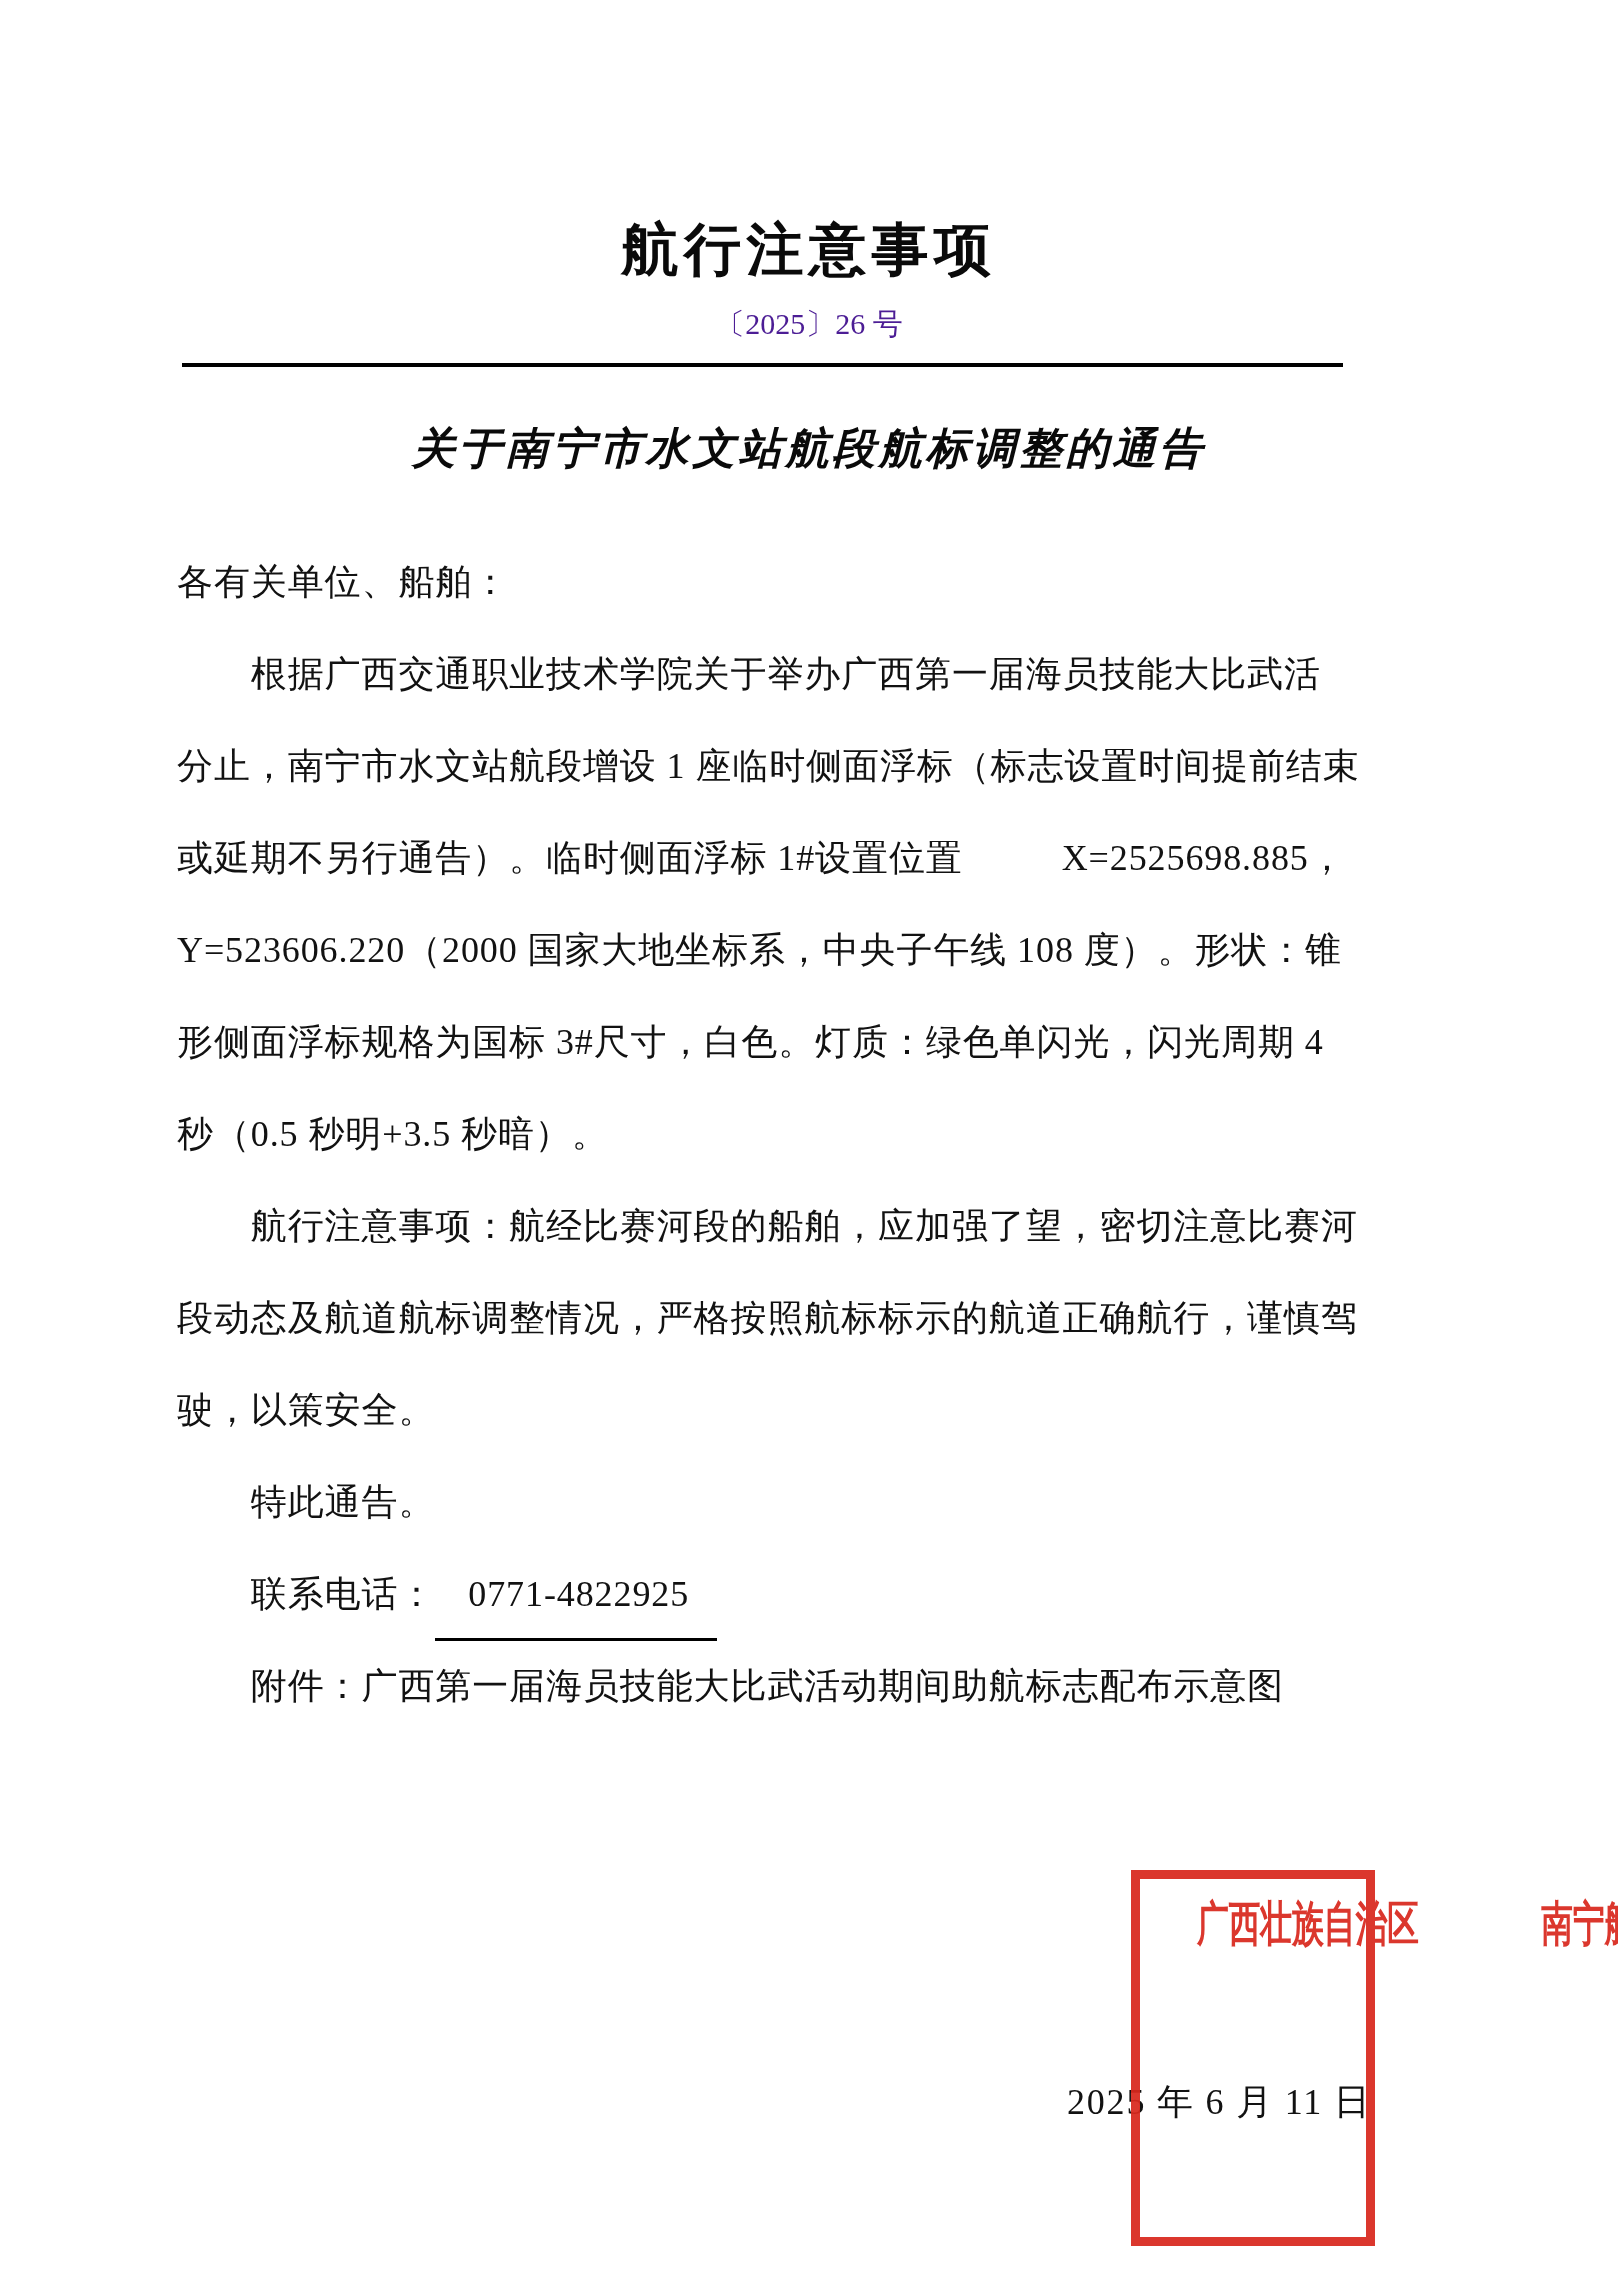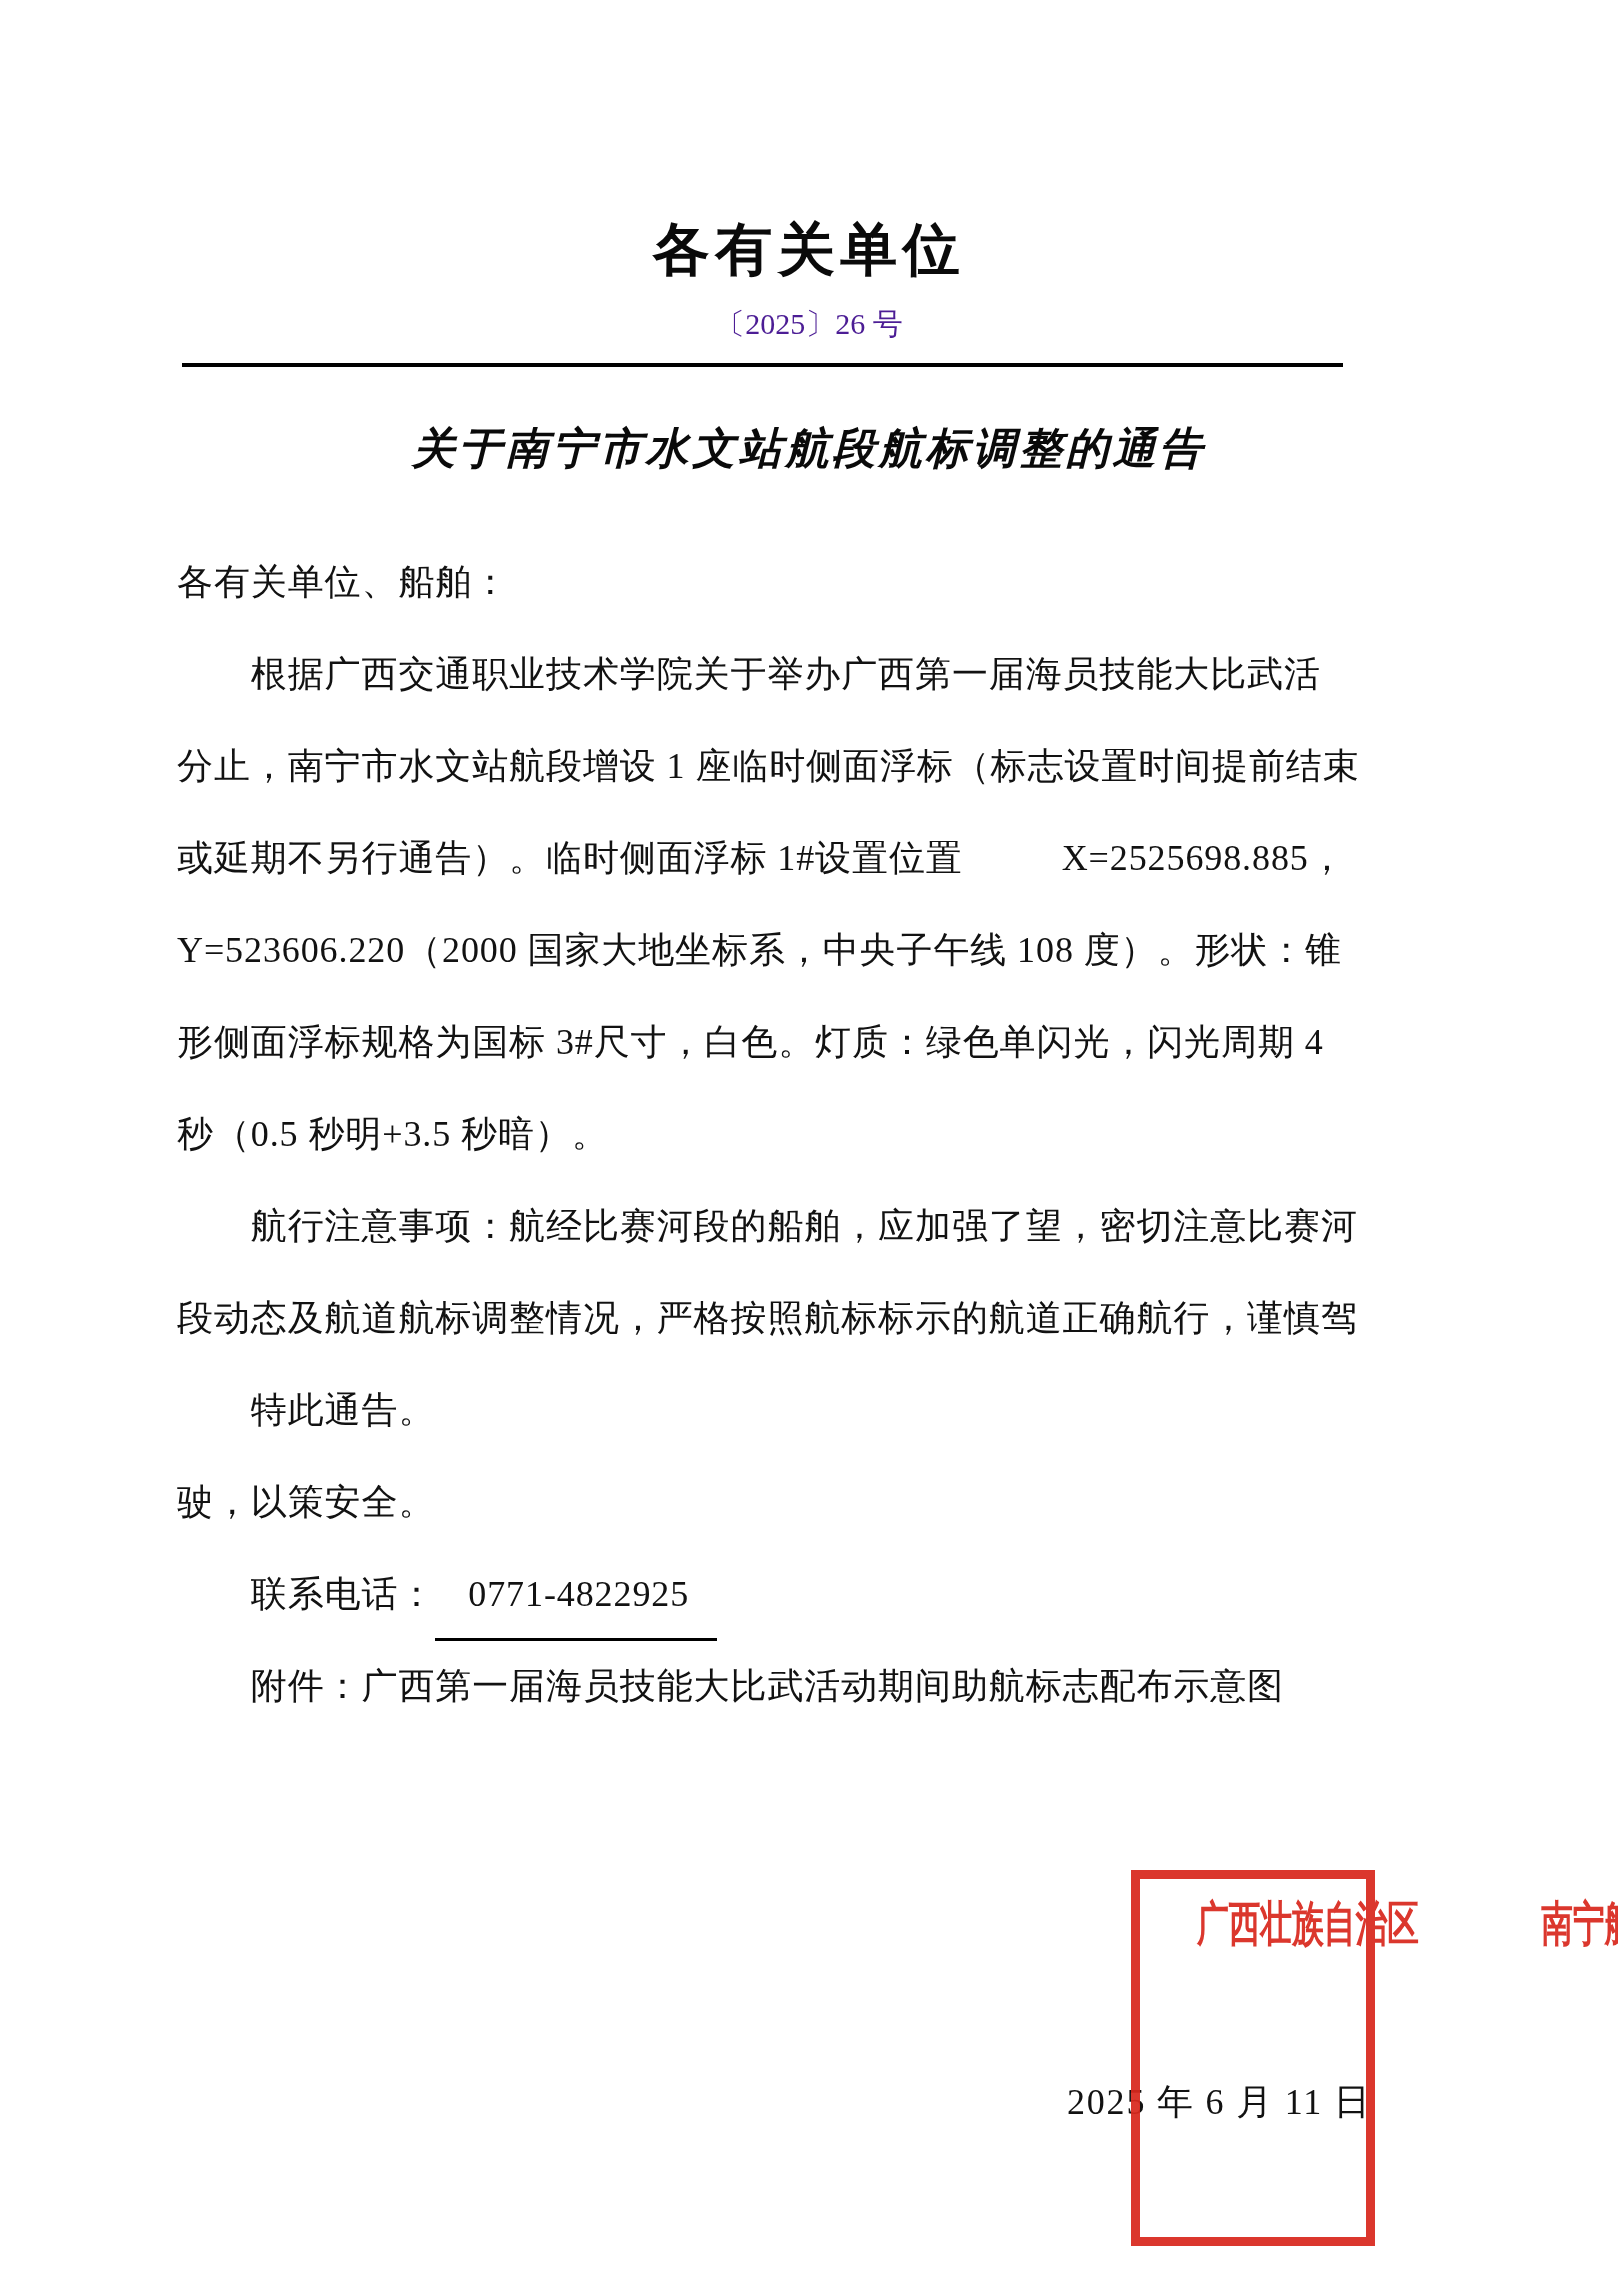--- a/index.html
+++ b/index.html
@@ -106,40 +106,40 @@
     transform-origin: center;
     line-height: 59px;
     font-family: "DejaVu Serif", serif;
   }
 </style>
 </head>
 <body>
 
 <div class="page">
 
-  <div class="doc-title">各有关单位</div>
+  <div class="doc-title">航行注意事项</div>
 
   <div class="doc-number">〔2025〕26 号</div>
 
   <div class="rule"></div>
 
   <div class="notice-title">关于南宁市水文站航段航标调整的通告</div>
 
   <div class="body-block">
     <div class="line">各有关单位、船舶：</div>
     <div class="line">　　根据广西交通职业技术学院关于举办广西第一届海员技能大比武活</div>
     <div class="line">分止，南宁市水文站航段增设 1 座临时侧面浮标（标志设置时间提前结束</div>
     <div class="line">或延期不另行通告）。临时侧面浮标 1#设置位置          X=2525698.885，</div>
     <div class="line">Y=523606.220（2000 国家大地坐标系，中央子午线 108 度）。形状：锥</div>
     <div class="line">形侧面浮标规格为国标 3#尺寸，白色。灯质：绿色单闪光，闪光周期 4</div>
     <div class="line">秒（0.5 秒明+3.5 秒暗）。</div>
     <div class="line">　　航行注意事项：航经比赛河段的船舶，应加强了望，密切注意比赛河</div>
     <div class="line">段动态及航道航标调整情况，严格按照航标标示的航道正确航行，谨慎驾</div>
+    <div class="line">驶，以策安全。</div>
     <div class="line">　　特此通告。</div>
-    <div class="line">驶，以策安全。</div>
     <div class="line"><span>　　联系电话：</span><span class="phone-underline">0771-4822925</span></div>
     <div class="line">　　附件：广西第一届海员技能大比武活动期间助航标志配布示意图</div>
   </div>
 
 
   <div class="footer-date">2025 年 6 月 11 日</div>
 
   <div class="seal">
     <div class="seal-line">广西壮族自治区</div>
     <div class="seal-line">南宁航道养护中心</div>

